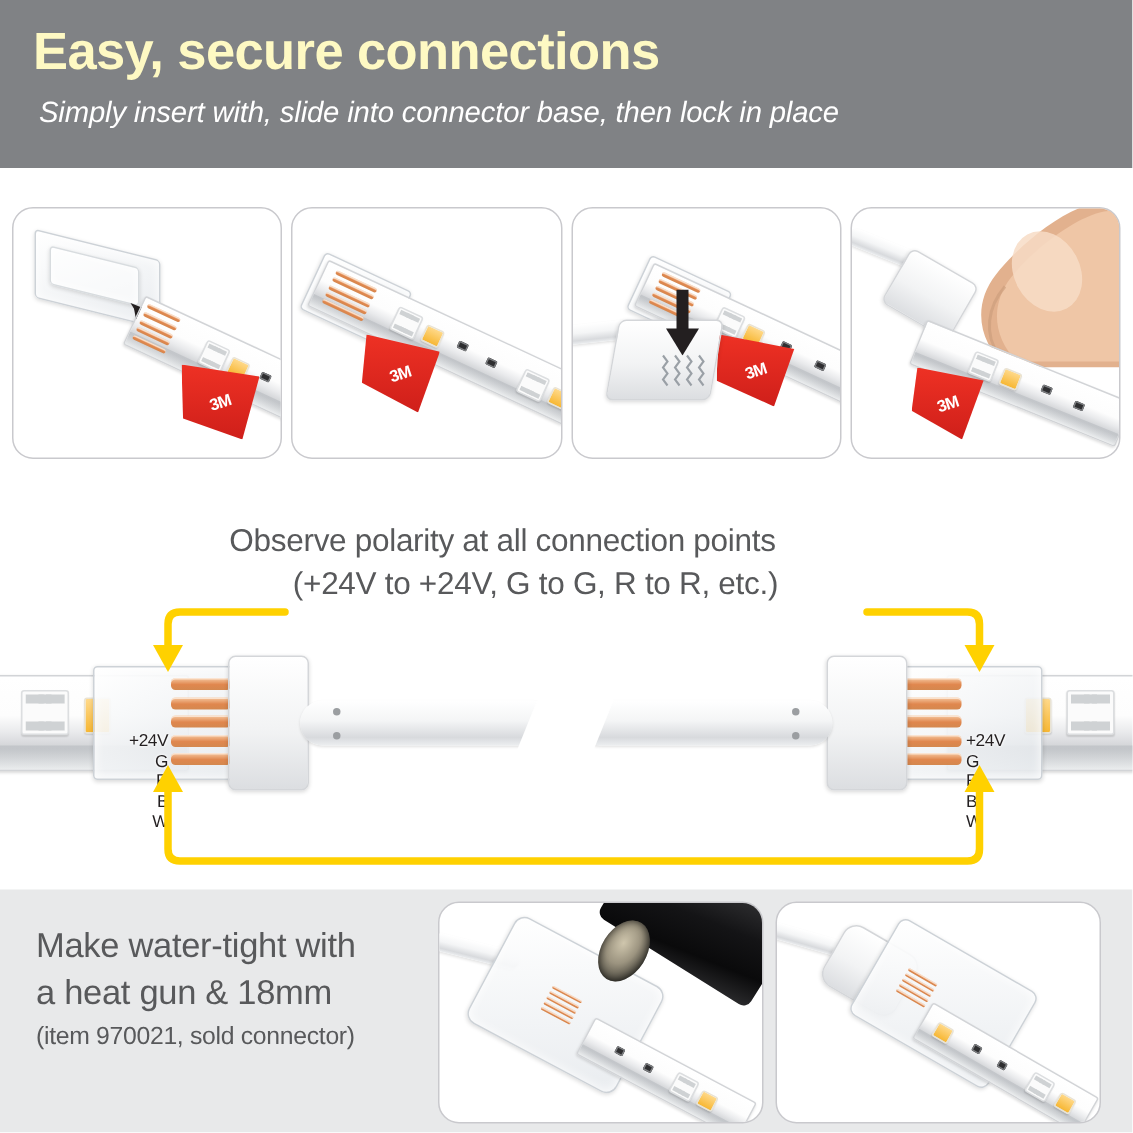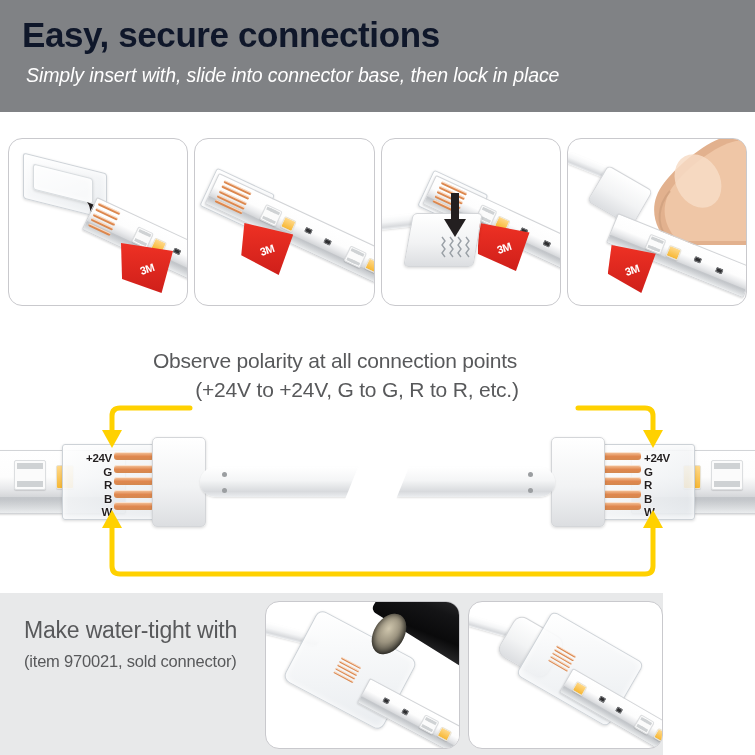--- a/index.html
+++ b/index.html
@@ -12,21 +12,21 @@
   .page{position:relative;width:755px;height:755px;}
 
   
   .header{
     position:absolute;left:0;top:0;width:755px;height:112px;
     background:#808285;
     box-sizing:border-box;
     padding:14px 18px 0 22px;
   }
   .header-title{
-    color:#0f172a;
+    color:#fef9c3;
     font-size:35px;
     font-weight:bold;
     letter-spacing:-0.4px;
     line-height:42px;
     margin:0;
     font-family:"Liberation Sans", sans-serif;
   }
   .header-sub{
     color:#ffffff;
     font-style:italic;
@@ -141,30 +141,31 @@
   }
   .polarity-text{
     position:absolute;left:0;top:26px;width:670px;text-align:center;
     color:#58595B;font-size:21px;line-height:29px;letter-spacing:-.2px;
   }
   .polarity-text .l2{display:block;margin-left:44px;}
 
   .bracket-svg{position:absolute;left:0;top:0;width:755px;height:273px;}
 
   .pin-label{
-    position:absolute;color:#231F20;font-size:11.5px;font-weight:bold;
+    position:absolute;color:#231F20;font-size:11.5px;font-weight:normal;
     line-height:13.5px;letter-spacing:-.3px;text-align:right;
     font-family:"Liberation Sans", sans-serif;
     text-shadow:0 0 2px #fff,0 0 2px #fff;
+    margin-top:36px;
   }
   .pin-label.right{text-align:left;}
 
   
   .bottom{
-    position:absolute;left:0;top:593px;width:663px;height:162px;
+    position:absolute;left:0;top:593px;width:755px;height:162px;
     background:#e8e9ea;
     display:flex;align-items:flex-start;
   }
   .bottom-text{
     width:292px;padding:22px 10px 0 24px;box-sizing:border-box;
     color:#58595B;
   }
   .bottom-text .bt-line{font-size:23px;line-height:30.5px;letter-spacing:-.2px;}
   .bottom-text .bt-note{font-size:16.5px;line-height:24px;margin-top:3px;letter-spacing:-.2px;}
   .bpanel{
@@ -398,20 +399,21 @@
         <polygon points="653,128 643,110 663,110"></polygon>
         <polygon points="112,190 102,208 122,208"></polygon>
         <polygon points="653,190 643,208 663,208"></polygon>
       </g>
     </svg>
   </div>
 
   <div class="bottom">
     <div class="bottom-text">
       <div class="bt-line">Make water-tight with</div>
+      <div class="bt-line">a heat gun &amp; 18mm</div>
       <div class="bt-note">(item 970021, sold connector)</div>
     </div>
 
     <div class="bpanel">
       <div class="art">
         <div class="cable" style="left:-6px;top:26px;width:60px;height:12px;transform:rotate(14deg);"></div>
         <div class="clearcap" style="left:28px;top:28px;width:110px;height:78px;transform:rotate(28deg);border-radius:8px;"></div>
         <div style="position:absolute;left:70px;top:60px;width:26px;height:18px;transform:rotate(28deg);">
           <div class="pads" style="left:0;top:0;width:22px;height:18px;">
             <div class="pad" style="height:2px;"></div>

